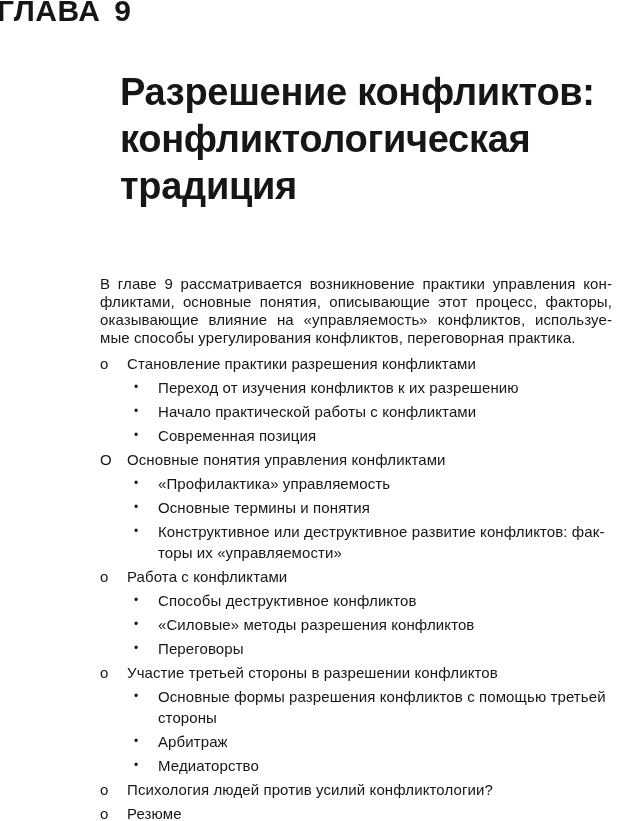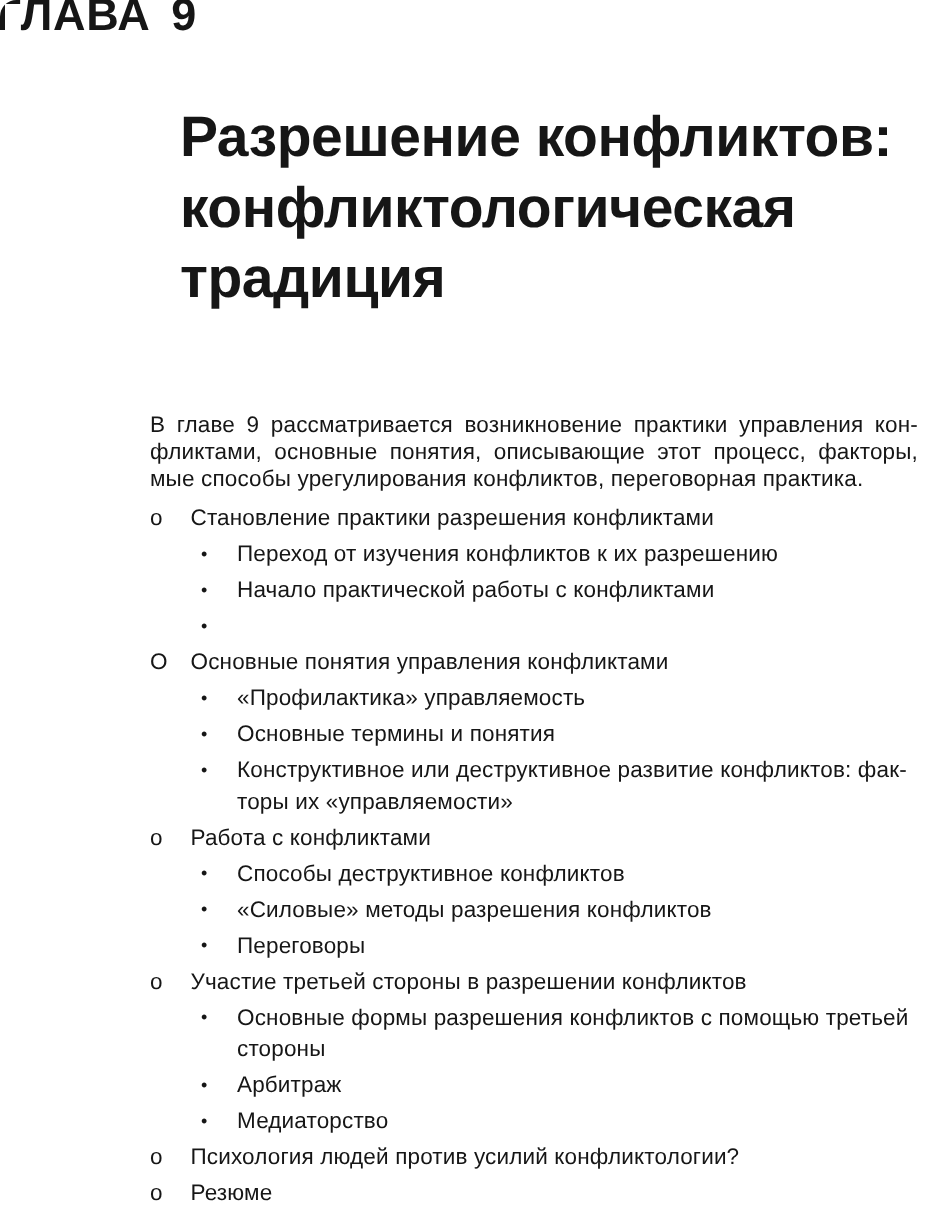--- a/index.html
+++ b/index.html
@@ -7,21 +7,20 @@
     width: 620px; height: 821px;
     background: #ffffff;
     font-family: "Liberation Sans", "DejaVu Sans", sans-serif;
   }
   .page {
     position: relative;
     width: 620px; height: 821px;
     background: #ffffff;
     color: #161616;
     overflow: hidden;
-    border-radius: 11px;
   }
   .chapter-label {
     position: absolute;
     left: -3px; top: -6px;
     font-size: 30px;
     font-weight: 700;
     letter-spacing: 0.5px;
     word-spacing: 5px;
     white-space: nowrap;
   }
@@ -76,40 +75,42 @@
     <div class="title-line">Разрешение конфликтов:</div>
     <div class="title-line">конфликтологическая</div>
     <div class="title-line">традиция</div>
   </div>
 
   <div class="content">
 
     <div class="intro">
       <div class="intro-line">В главе 9 рассматривается возникновение практики управления кон-</div>
       <div class="intro-line">фликтами, основные понятия, описывающие этот процесс, факторы,</div>
+      <div class="intro-line">оказывающие влияние на «управляемость» конфликтов, используе-</div>
       <div class="intro-line last">мые способы урегулирования конфликтов, переговорная практика.</div>
     </div>
 
     <div class="outline">
 
       <div class="group">
         <div class="row top">
           <span class="marker">о</span>
           <span class="label">Становление практики разрешения конфликтами</span>
         </div>
         <div class="row sub">
           <span class="bullet">•</span>
           <span class="sublabel">Переход от изучения конфликтов к их разрешению</span>
         </div>
         <div class="row sub">
           <span class="bullet">•</span>
           <span class="sublabel">Начало практической работы с конфликтами</span>
         </div>
         <div class="row sub">
           <span class="bullet">•</span>
+          <span class="sublabel">Современная позиция</span>
         </div>
       </div>
 
       <div class="group">
         <div class="row top">
           <span class="marker">О</span>
           <span class="label">Основные понятия управления конфликтами</span>
         </div>
         <div class="row sub">
           <span class="bullet">•</span>

